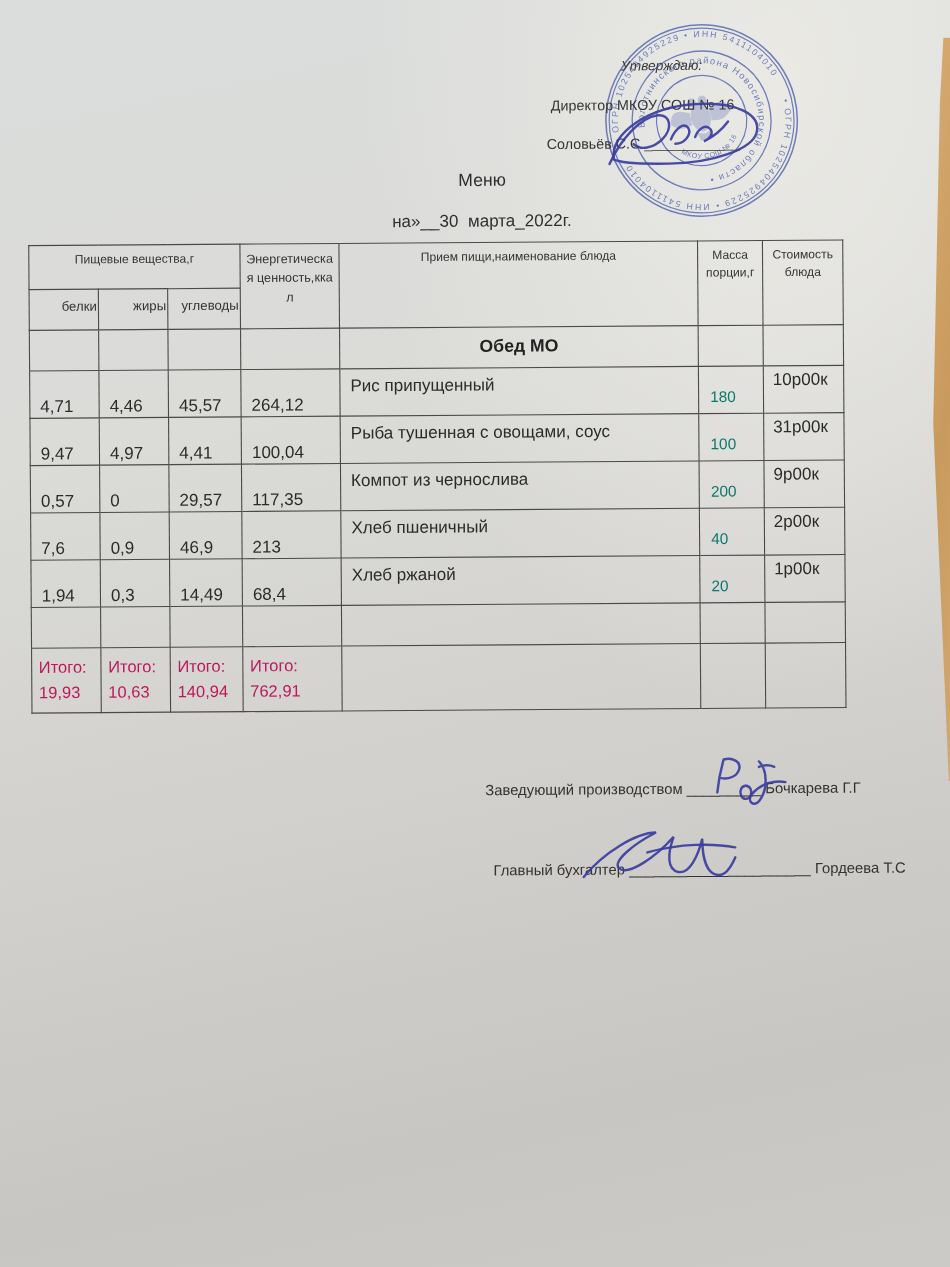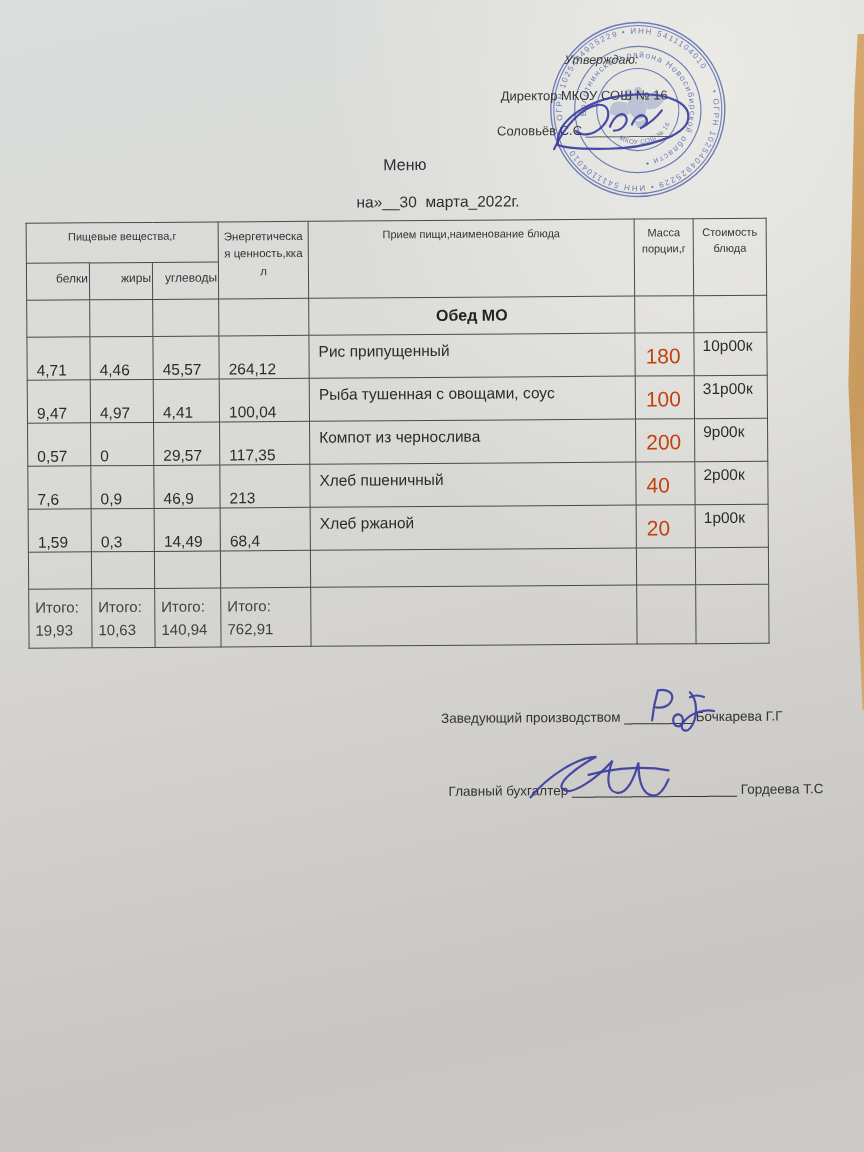--- a/index.html
+++ b/index.html
@@ -32,24 +32,24 @@
   table.menu{
     position:absolute;left:27px;top:220px;width:740px;
     border-collapse:collapse;table-layout:fixed;
   }
   table.menu td{border:1.8px solid #4a4a48;overflow:hidden;}
   td.h{font-size:11px;color:#333;text-align:center;vertical-align:top;padding-top:6px;line-height:1.45;}
   td.h-energy{word-break:break-all;padding:6px 5px 0;line-height:1.5;font-size:11.5px;}
   td.h-sub{font-size:12px;vertical-align:middle;padding-bottom:10px;text-align:right;}
   td.num{font-size:15.5px;color:#2b2b2b;text-align:left;vertical-align:top;padding:24px 0 0 9px;}
   td.dish{font-size:15.5px;color:#2b2b2b;vertical-align:top;padding:7px 0 0 9px;}
-  td.mass{font-size:21px;color:#c2410c;vertical-align:bottom;padding:0 0 7px 10px;}
+  td.mass{font-size:14px;color:#0f766e;vertical-align:bottom;padding:0 0 7px 10px;}
   td.price{font-size:15.5px;color:#2b2b2b;vertical-align:bottom;padding:0 0 20px 8px;}
   td.section{font-size:16px;font-weight:700;color:#222;text-align:center;vertical-align:middle;}
-  td.total{font-size:15px;color:#404040;vertical-align:top;padding:6px 0 0 6px;line-height:1.55;}
+  td.total{font-size:15px;color:#be185d;vertical-align:top;padding:6px 0 0 6px;line-height:1.55;}
 
   .sig-line{position:absolute;font-size:13.5px;color:#333;white-space:pre;}
   .pre{white-space:pre;}
   .title{font-size:16px;color:#2f2f2f;}
 </style>
 </head>
 <body>
 
 <div class="wood"></div>
 
@@ -86,21 +86,21 @@
         <circle cx="100" cy="77" r="4"></circle>
         <path d="M88,104 q7,6 14,0 l-2,8 q-5,4 -10,0 Z"></path>
       </g>
     </g>
   </svg>
 
   <div class="abs t12" style="left:567px;top:54px;">Утверждаю:</div>
   <div class="abs t13" style="left:503px;top:89px;">Директор МКОУ СОШ № 16</div>
   <div class="abs t13" style="left:499px;top:124px;"><span>Соловьёв С.С</span> <span>____________</span></div>
 
-  <div class="abs title" style="left:385px;top:156px;width:110px;">Меню</div>
+  <div class="abs title" style="left:385px;top:156px;width:110px;text-align:center;">Меню</div>
   <div class="abs t15 pre" style="left:358px;top:193px;">на»__30  марта_2022г.</div>
 
   <table class="menu">
     <colgroup>
       <col style="width:63px">
         <col style="width:63px">
         <col style="width:66px">
       <col style="width:90px">
         <col style="width:326px">
         <col style="width:59px">
@@ -158,21 +158,21 @@
     <tr style="height:39px">
       <td class="num">7,6</td>
       <td class="num">0,9</td>
       <td class="num">46,9</td>
       <td class="num">213</td>
       <td class="dish">Хлеб пшеничный</td>
       <td class="mass">40</td>
       <td class="price">2р00к</td>
     </tr>
     <tr style="height:39px">
-      <td class="num">1,59</td>
+      <td class="num">1,94</td>
       <td class="num">0,3</td>
       <td class="num">14,49</td>
       <td class="num">68,4</td>
       <td class="dish">Хлеб ржаной</td>
       <td class="mass">20</td>
       <td class="price">1р00к</td>
     </tr>
     <tr style="height:37px">
       <td></td>
           <td></td>

